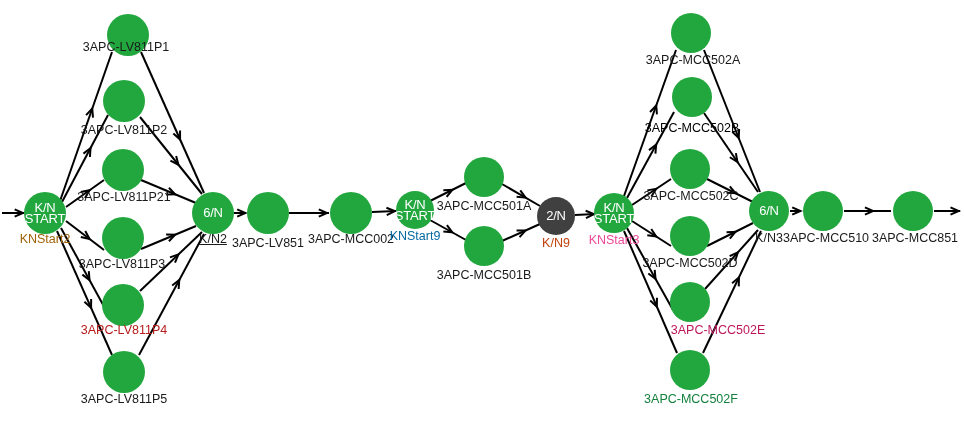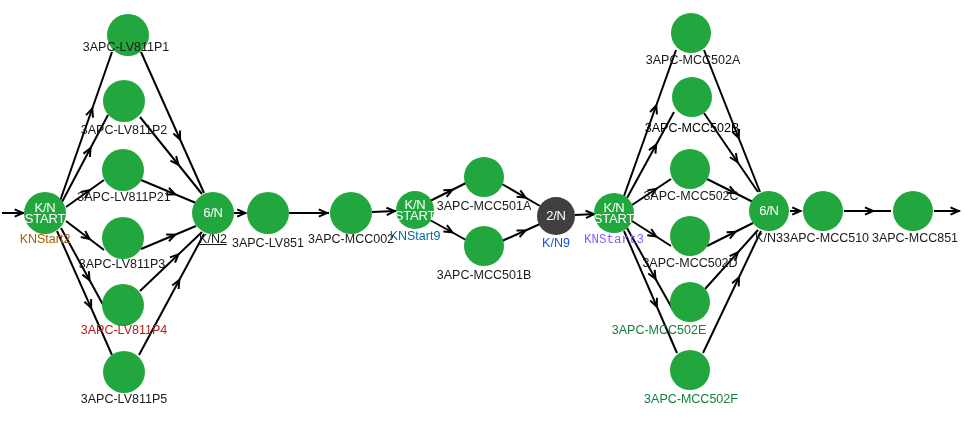--- a/index.html
+++ b/index.html
@@ -247,36 +247,36 @@
 START</span>
       </div>
       <div class="node-caption" style="left: 415px; top: 229px; color: #0369a1;">KNStart9</div>
       <div class="node" style="left: 464px; top: 157px; width: 40px; height: 40px; background: rgb(34, 167, 63);"></div>
       <div class="node-caption" style="left: 484px; top: 199px; color: rgb(26, 26, 26);">3APC-MCC501A</div>
       <div class="node" style="left: 464px; top: 226px; width: 40px; height: 40px; background: rgb(34, 167, 63);"></div>
       <div class="node-caption" style="left: 484px; top: 268px; color: rgb(26, 26, 26);">3APC-MCC501B</div>
       <div class="node" style="left: 537px; top: 197px; width: 38px; height: 38px; background: #404040;">
         <span class="node-inner-label big">2/N</span>
       </div>
-      <div class="node-caption" style="left: 556px; top: 236px; color: #1d4ed8;">K/N9</div>
+      <div class="node-caption" style="left: 556px; top: 236px; color: #c2410c;">K/N9</div>
       <div class="node" style="left: 594px; top: 193px; width: 40px; height: 40px; background: rgb(34, 167, 63);">
         <span class="node-inner-label">K/N
 START</span>
       </div>
-      <div class="node-caption" style="left: 614px; top: 233px; color: #8b5cf6; font-family: Liberation Mono, monospace;">KNStart3</div>
+      <div class="node-caption" style="left: 614px; top: 233px; color: #ec4899;">KNStart3</div>
       <div class="node" style="left: 671px; top: 13px; width: 40px; height: 40px; background: rgb(34, 167, 63);"></div>
       <div class="node-caption" style="left: 693px; top: 53px; color: rgb(26, 26, 26);">3APC-MCC502A</div>
       <div class="node" style="left: 672px; top: 77px; width: 40px; height: 40px; background: rgb(34, 167, 63);"></div>
       <div class="node-caption" style="left: 692px; top: 121px; color: #000000;">3APC-MCC502B</div>
       <div class="node" style="left: 670px; top: 149px; width: 40px; height: 40px; background: rgb(34, 167, 63);"></div>
       <div class="node-caption" style="left: 691px; top: 189px; color: rgb(26, 26, 26);">3APC-MCC502C</div>
       <div class="node" style="left: 670px; top: 216px; width: 40px; height: 40px; background: rgb(34, 167, 63);"></div>
       <div class="node-caption" style="left: 690px; top: 256px; color: rgb(26, 26, 26);">3APC-MCC502D</div>
       <div class="node" style="left: 670px; top: 282px; width: 40px; height: 40px; background: rgb(34, 167, 63);"></div>
-      <div class="node-caption" style="left: 659px; top: 323px; color: #15803d;">3APC-MCC502E</div>
+      <div class="node-caption" style="left: 718px; top: 323px; color: #be185d;">3APC-MCC502E</div>
       <div class="node" style="left: 670px; top: 350px; width: 40px; height: 40px; background: rgb(34, 167, 63);"></div>
       <div class="node-caption" style="left: 691px; top: 392px; color: #15803d;">3APC-MCC502F</div>
       <div class="node" style="left: 749px; top: 191px; width: 40px; height: 40px; background: rgb(34, 167, 63);">
         <span class="node-inner-label big">6/N</span>
       </div>
       <div class="node-caption" style="left: 769px; top: 231px; color: rgb(26, 26, 26);">K/N3</div>
       <div class="node" style="left: 803px; top: 191px; width: 40px; height: 40px; background: rgb(34, 167, 63);"></div>
       <div class="node-caption" style="left: 826px; top: 231px; color: rgb(26, 26, 26);">3APC-MCC510</div>
       <div class="node" style="left: 893px; top: 191px; width: 40px; height: 40px; background: rgb(34, 167, 63);"></div>
       <div class="node-caption" style="left: 915px; top: 231px; color: rgb(26, 26, 26);">3APC-MCC851</div>

